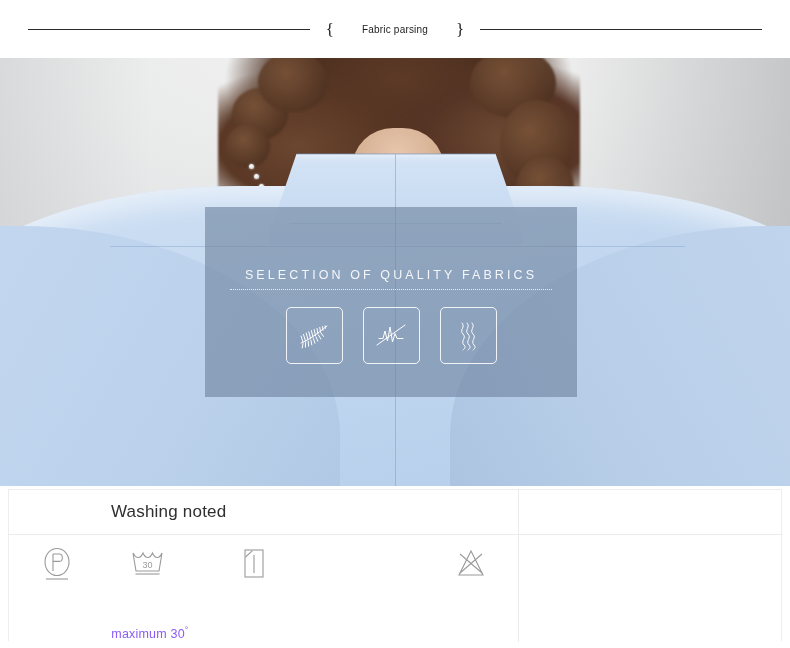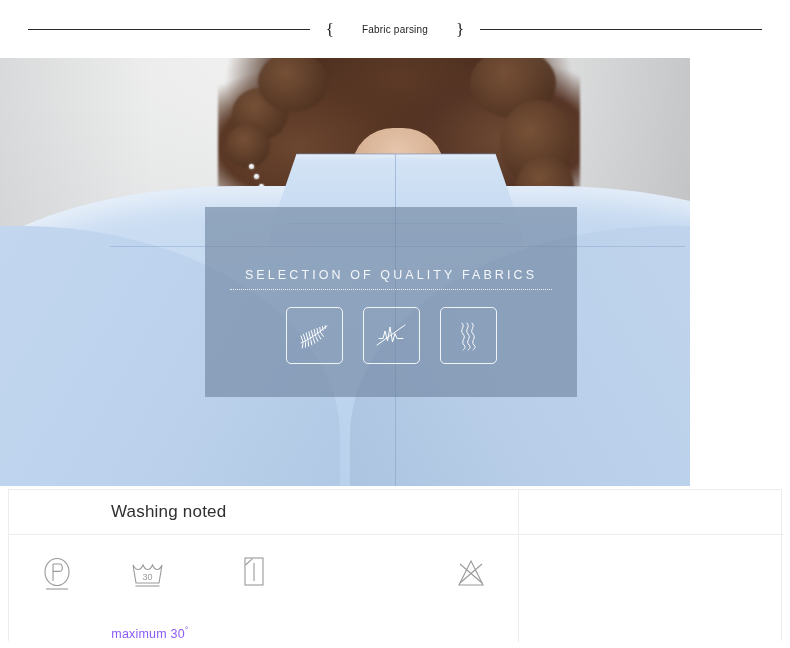--- a/index.html
+++ b/index.html
@@ -52,21 +52,21 @@
     letter-spacing: .2px;
     white-space: nowrap;
     padding: 0 26px;
   }
 
   
   .hero {
     position: absolute;
     left: 0;
     top: 58px;
-    width: 690px;
+    width: 790px;
     height: 428px;
     overflow: hidden;
     background: #404040;
   }
   .hero-photo {
     position: absolute;
     inset: 0;
     background:
       
       radial-gradient(120% 80% at 50% 0%, #f3f3f2 0%, #e4e5e6 55%, #dcdddf 100%);
@@ -293,21 +293,21 @@
   }
   .symbol {
     position: absolute;
     top: 10px;
     width: 96px;
     text-align: center;
   }
   .symbol .glyph {
     height: 52px;
     display: flex;
-    align-items: flex-end;
+    align-items: flex-start;
     justify-content: center;
   }
   .symbol .caption {
     margin-top: 28px;
     font-size: 12.5px;
     color: #8b5cf6;
     white-space: nowrap;
     letter-spacing: .2px;
   }
   .sym-0 { left: 0px; }

